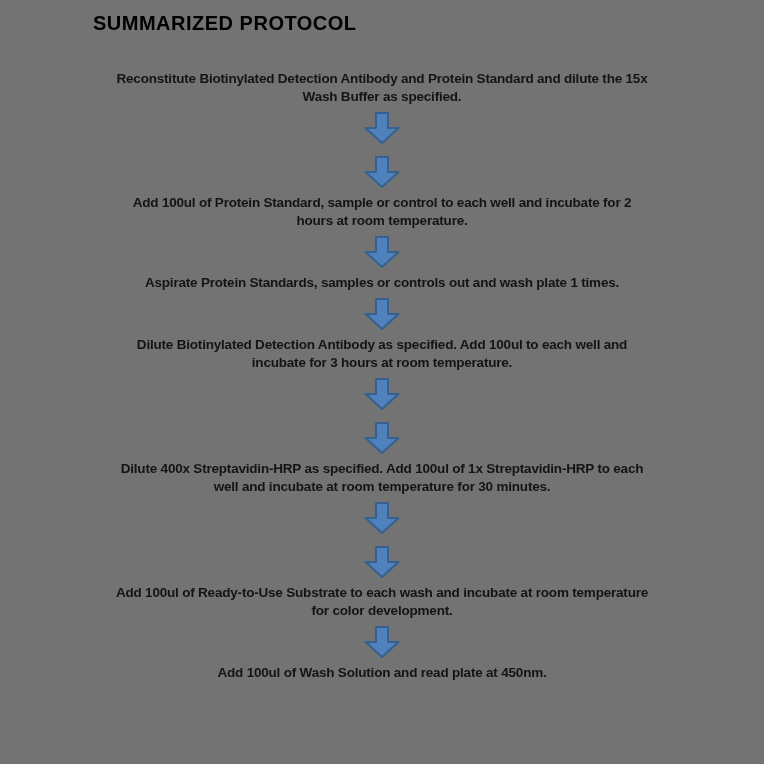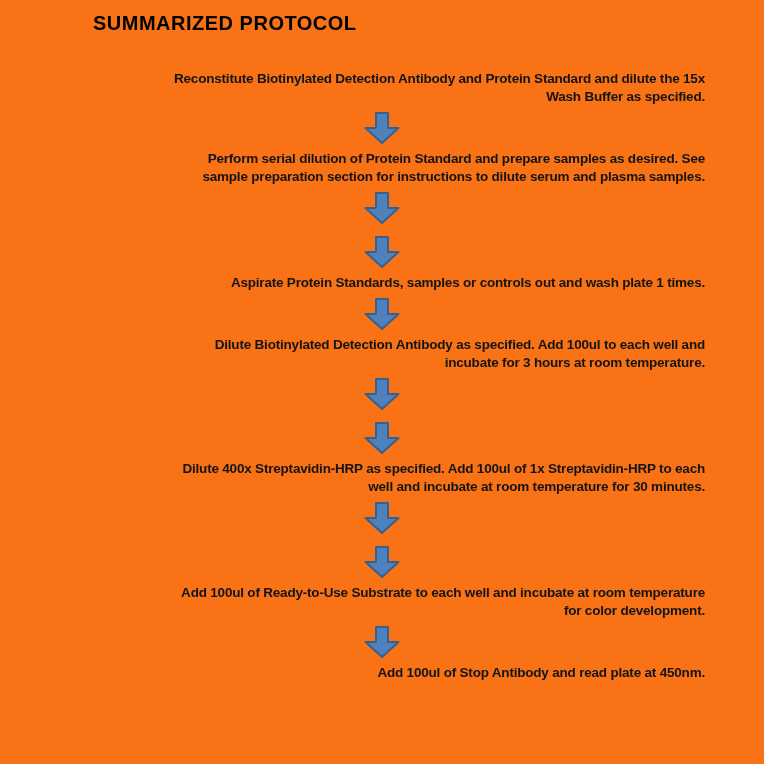--- a/index.html
+++ b/index.html
@@ -4,21 +4,21 @@
 <style>
   html, body {
     margin: 0;
     padding: 0;
     background: #ffffff;
   }
   .page {
     position: relative;
     width: 764px;
     height: 764px;
-    background: #f97316;
+    background: #737373;
     overflow: hidden;
     font-family: "Liberation Sans", sans-serif;
     color: #141414;
   }
   .doc-title {
     margin: 12px 0 0 93px;
     font-size: 20px;
     line-height: 22px;
     font-weight: bold;
     letter-spacing: 0.5px;
@@ -30,21 +30,21 @@
     display: flex;
     flex-direction: column;
     align-items: center;
   }
   .step-text {
     width: 100%;
     font-size: 13.5px;
     line-height: 18px;
     font-weight: bold;
     letter-spacing: -0.2px;
-    text-align: right;
+    text-align: center;
     white-space: pre-line;
     color: #141414;
   }
   .arrow {
     margin: 6px 0;
     width: 36px;
     height: 32px;
     display: block;
   }
 </style>
@@ -57,27 +57,27 @@
 
   <div class="flow">
 
     <div class="step-text">Reconstitute Biotinylated Detection Antibody and Protein Standard and dilute the 15x
 Wash Buffer as specified.</div>
 
     <svg class="arrow" viewBox="0 0 36 32">
       <polygon points="12,1 24,1 24,16 34.5,16 18,31 1.5,16 12,16" stroke-width="2" stroke-linejoin="round" fill="#4F81BD" stroke="#36608F"></polygon>
     </svg>
 
-    <div class="step-text">Perform serial dilution of Protein Standard and prepare samples as desired. See
-sample preparation section for instructions to dilute serum and plasma samples.</div>
 
     <svg class="arrow" viewBox="0 0 36 32">
       <polygon points="12,1 24,1 24,16 34.5,16 18,31 1.5,16 12,16" stroke-width="2" stroke-linejoin="round" fill="#4F81BD" stroke="#36608F"></polygon>
     </svg>
 
+    <div class="step-text">Add 100ul of Protein Standard, sample or control to each well and incubate for 2
+hours at room temperature.</div>
 
     <svg class="arrow" viewBox="0 0 36 32">
       <polygon points="12,1 24,1 24,16 34.5,16 18,31 1.5,16 12,16" stroke-width="2" stroke-linejoin="round" fill="#4F81BD" stroke="#36608F"></polygon>
     </svg>
 
     <div class="step-text">Aspirate Protein Standards, samples or controls out and wash plate 1 times.</div>
 
     <svg class="arrow" viewBox="0 0 36 32">
       <polygon points="12,1 24,1 24,16 34.5,16 18,31 1.5,16 12,16" stroke-width="2" stroke-linejoin="round" fill="#4F81BD" stroke="#36608F"></polygon>
     </svg>
@@ -99,23 +99,23 @@
 
     <svg class="arrow" viewBox="0 0 36 32">
       <polygon points="12,1 24,1 24,16 34.5,16 18,31 1.5,16 12,16" stroke-width="2" stroke-linejoin="round" fill="#4F81BD" stroke="#36608F"></polygon>
     </svg>
 
 
     <svg class="arrow" viewBox="0 0 36 32">
       <polygon points="12,1 24,1 24,16 34.5,16 18,31 1.5,16 12,16" stroke-width="2" stroke-linejoin="round" fill="#4F81BD" stroke="#36608F"></polygon>
     </svg>
 
-    <div class="step-text">Add 100ul of Ready-to-Use Substrate to each well and incubate at room temperature
+    <div class="step-text">Add 100ul of Ready-to-Use Substrate to each wash and incubate at room temperature
 for color development.</div>
 
     <svg class="arrow" viewBox="0 0 36 32">
       <polygon points="12,1 24,1 24,16 34.5,16 18,31 1.5,16 12,16" stroke-width="2" stroke-linejoin="round" fill="#4F81BD" stroke="#36608F"></polygon>
     </svg>
 
-    <div class="step-text">Add 100ul of Stop Antibody and read plate at 450nm.</div>
+    <div class="step-text">Add 100ul of Wash Solution and read plate at 450nm.</div>
 
   </div>
 </div>
 
 </body></html>

